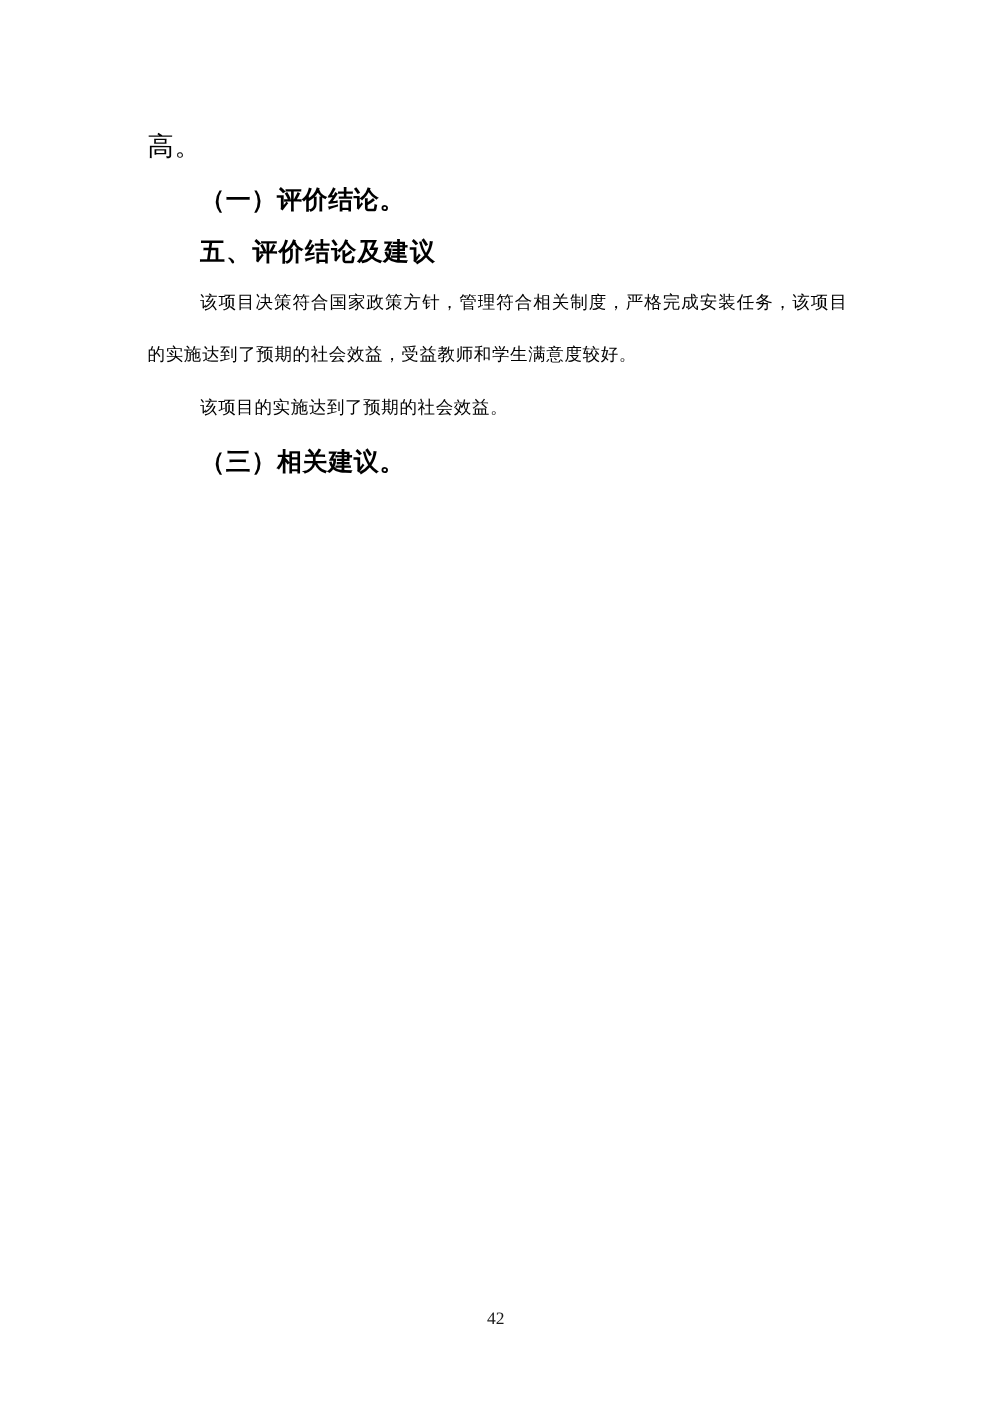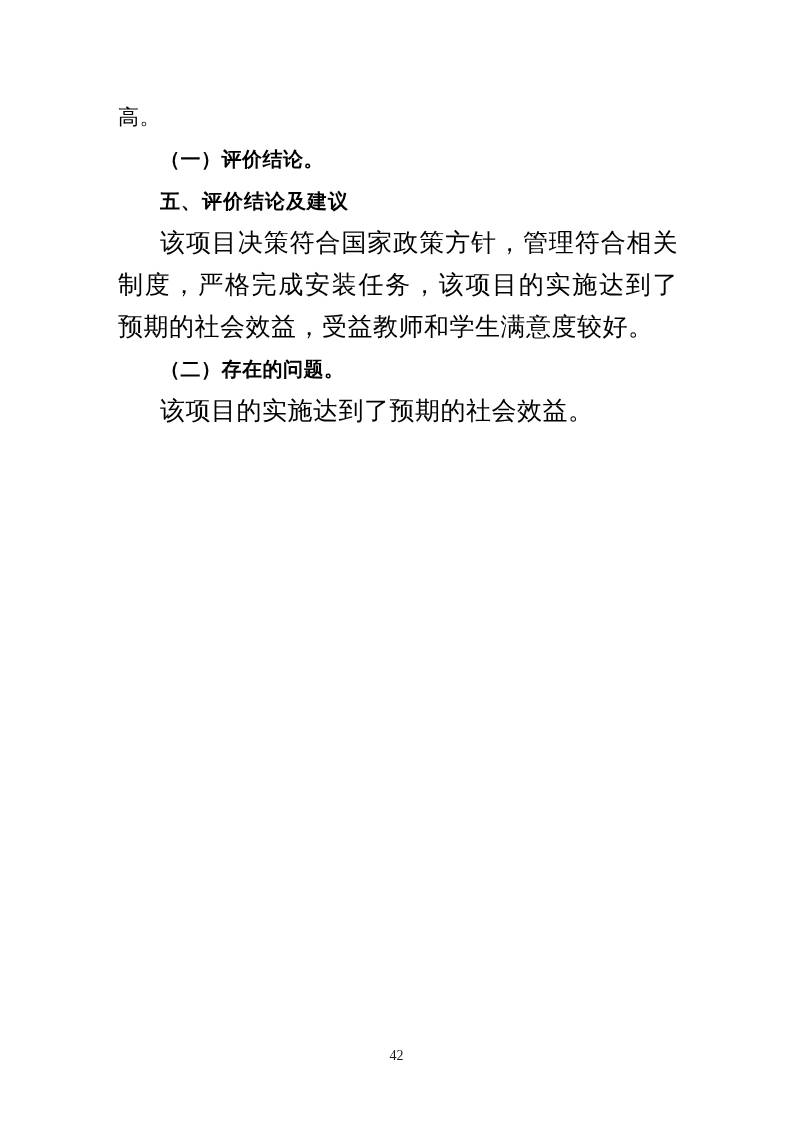--- a/index.html
+++ b/index.html
@@ -46,21 +46,21 @@
   .subheading {
     font-family: "DejaVu Serif", "Liberation Serif", serif;
     font-weight: bold;
     font-size: 20px;
     letter-spacing: 0.5px;
   }
   .indent-head {
     padding-left: 42px;
   }
   .para {
-    font-size: 25px;
+    font-size: 14px;
     line-height: 42px;
     text-align: justify;
     text-justify: inter-ideograph;
     text-indent: 42px;
     letter-spacing: 0.5px;
   }
   .footer {
     position: absolute;
     bottom: 58px;
     left: 0;
@@ -78,22 +78,22 @@
   <div class="content">
 
     <div class="line body-text">高。</div>
 
     <div class="line subheading indent-head">（一）评价结论。</div>
 
     <div class="line heading indent-head">五、评价结论及建议</div>
 
     <div class="para body-text">该项目决策符合国家政策方针，管理符合相关制度，严格完成安装任务，该项目的实施达到了预期的社会效益，受益教师和学生满意度较好。</div>
 
-    <div class="line subheading indent-head">（二）存在的问题。</div>
 
     <div class="para body-text">该项目的实施达到了预期的社会效益。</div>
 
+    <div class="line subheading indent-head">（三）相关建议。</div>
 
 
   </div>
 </div>
 
 <div class="footer">42</div>
 
 </body></html>

